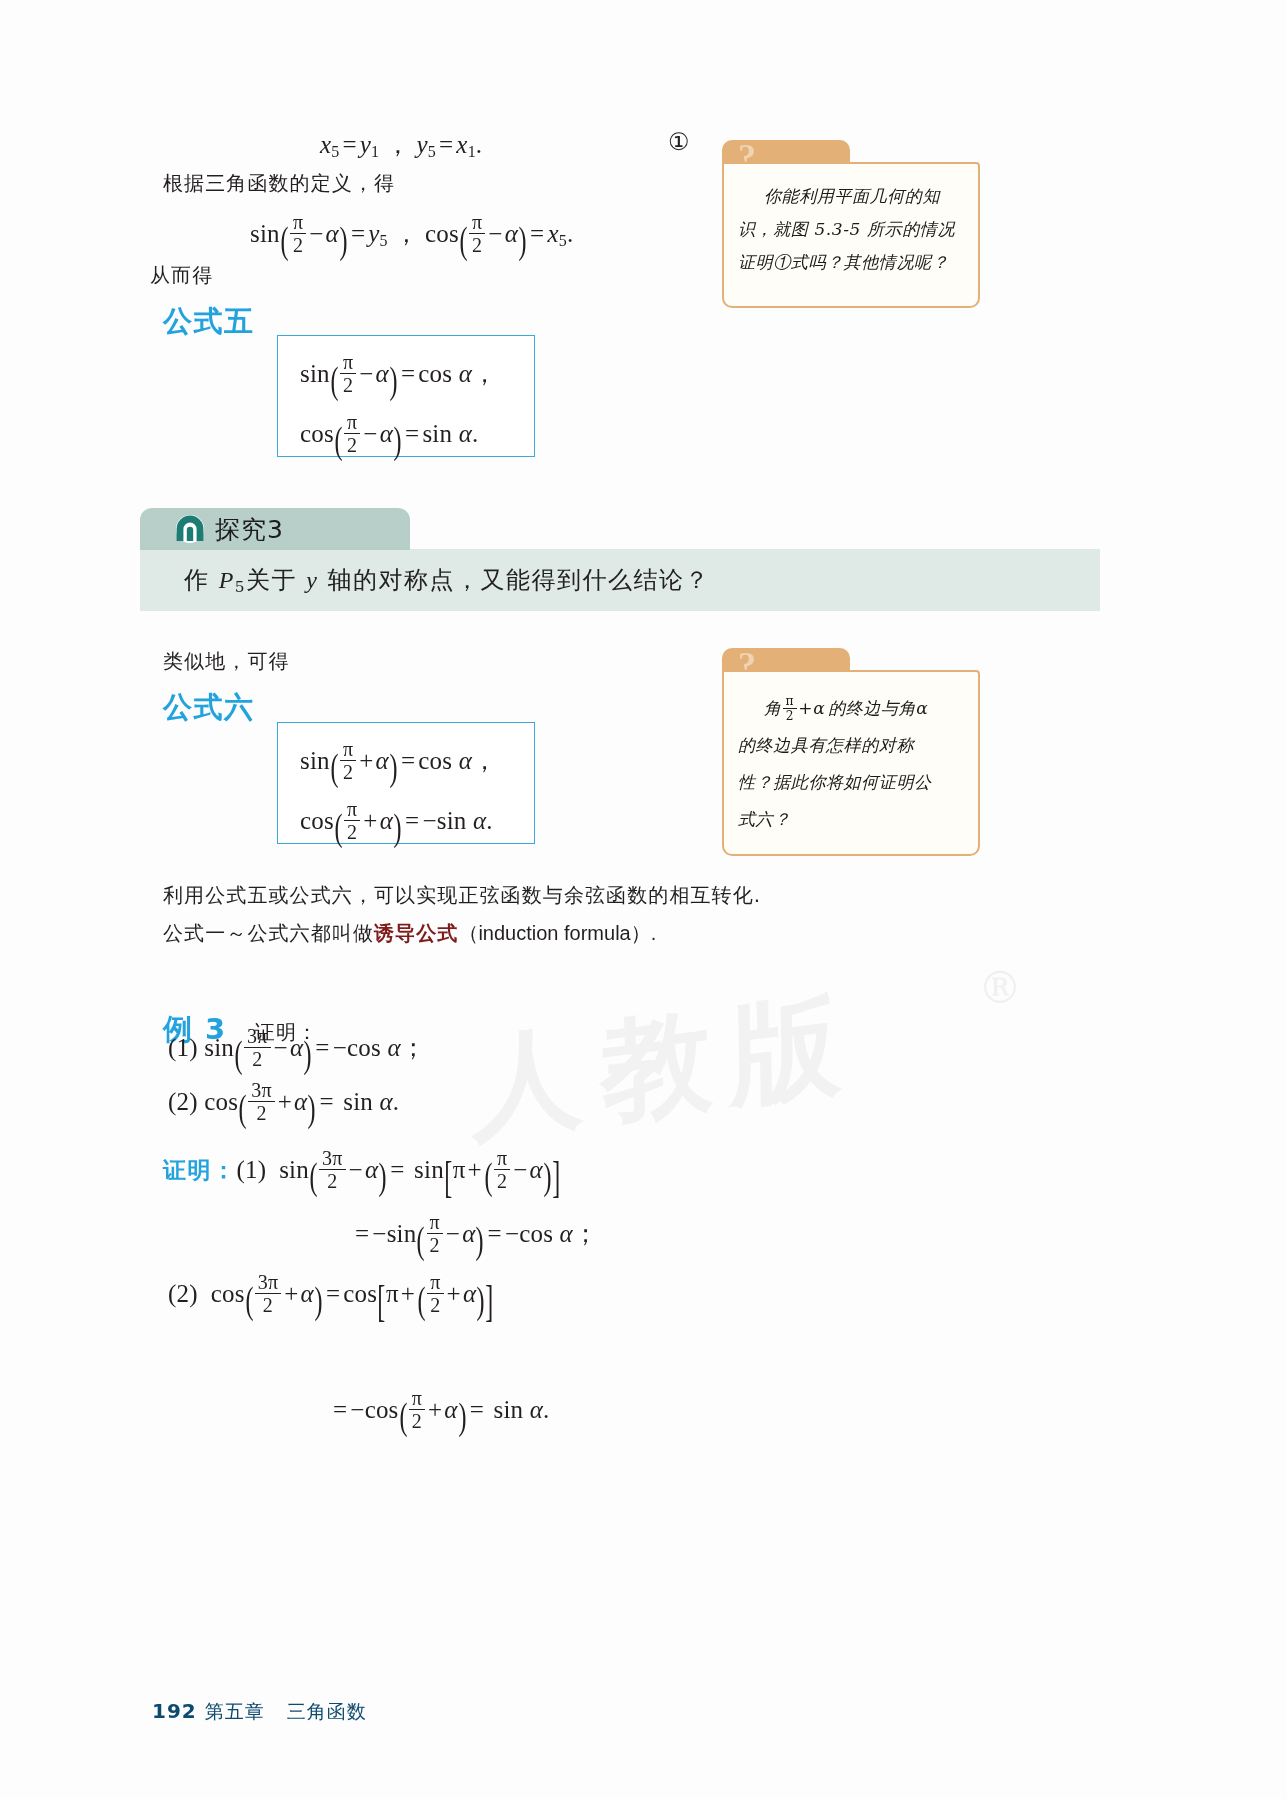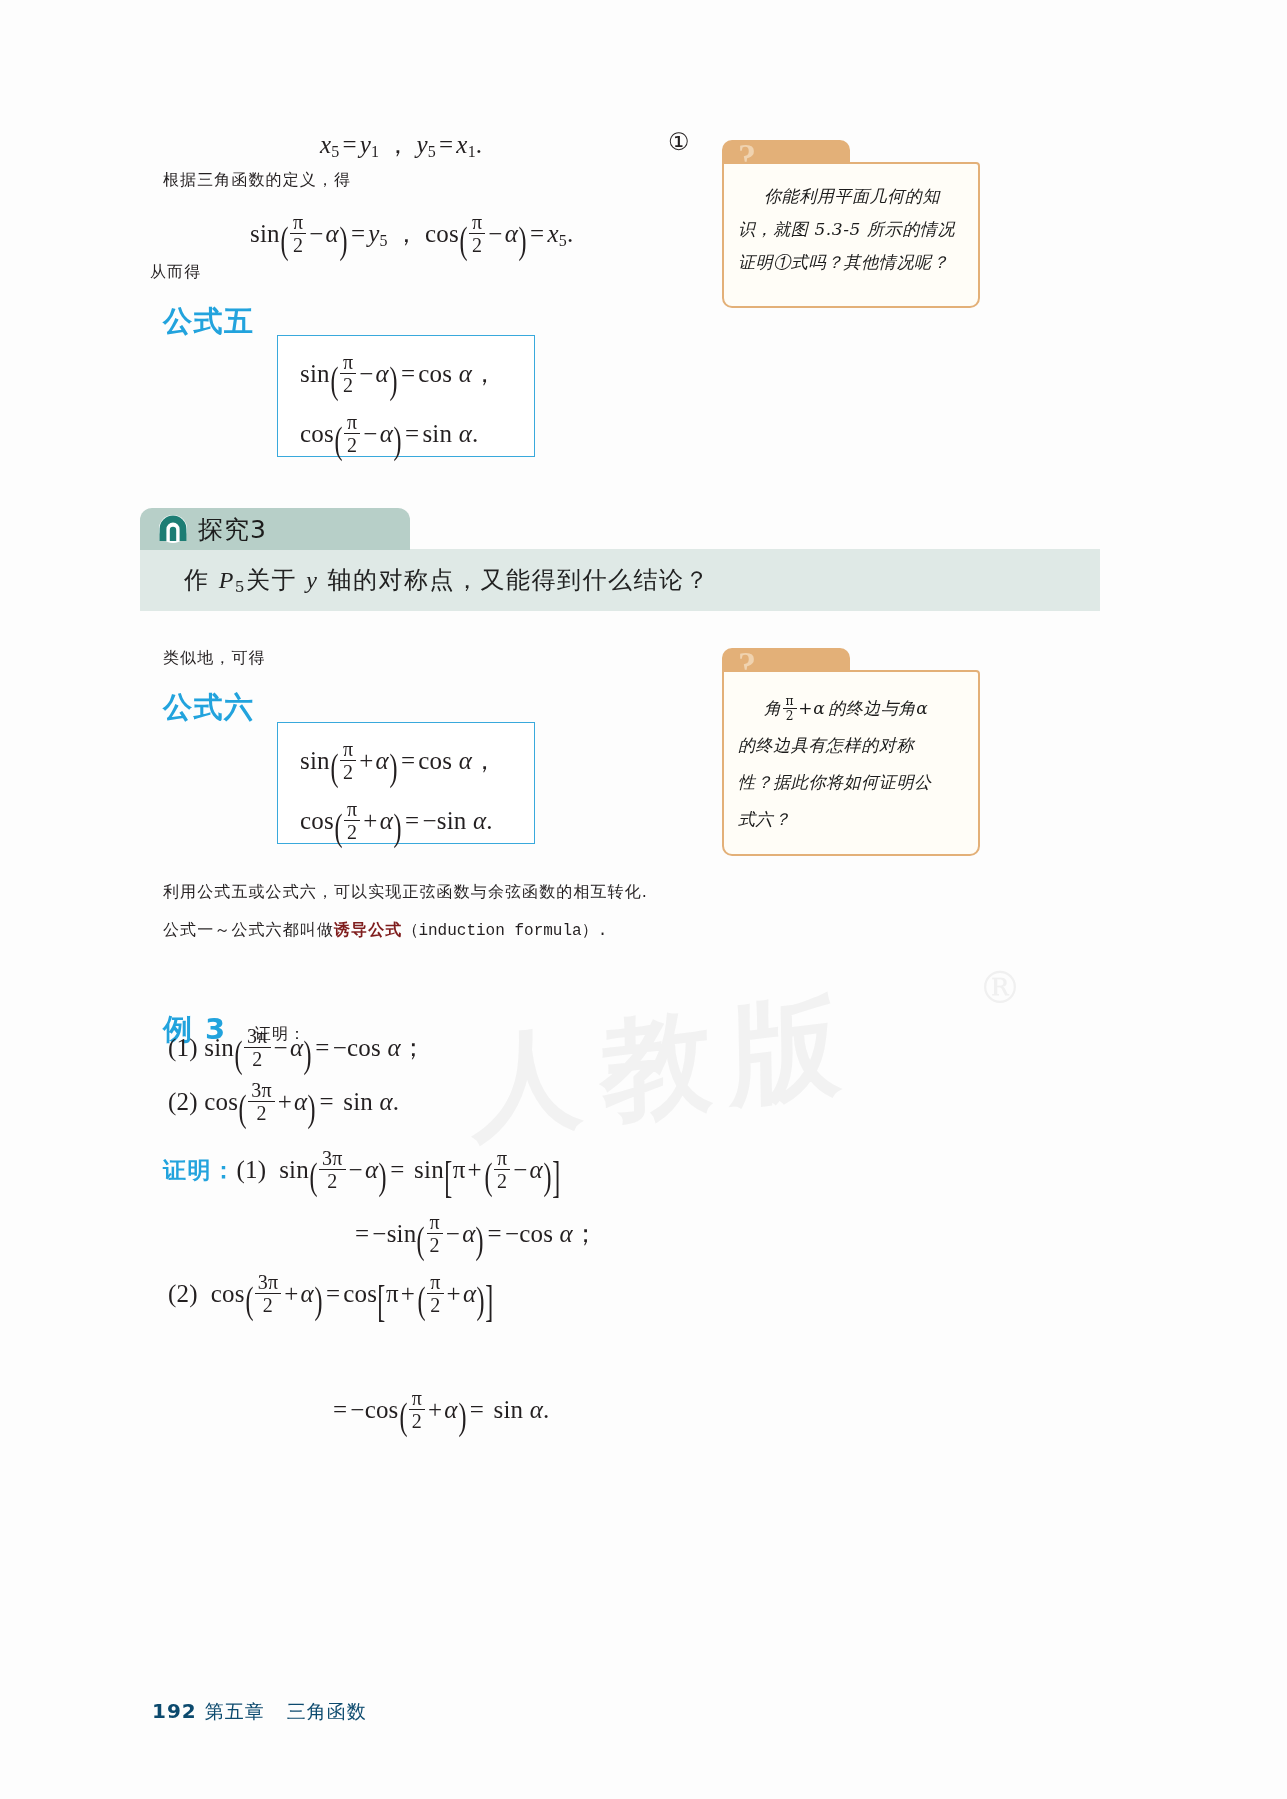--- a/index.html
+++ b/index.html
@@ -65,21 +65,21 @@
   .sub {
     font-size: 0.64em;
     vertical-align: -0.28em;
     font-style: normal;
   }
   .eq { padding: 0 3px; }
 
   
   .cn {
     font-family: "DejaVu Sans", "Liberation Sans", sans-serif;
-    font-size: 16px;
+    font-size: 20px;
     color: #231f20;
     letter-spacing: 1.1px;
   }
 
   .abs { position: absolute; }
 
   
   .formula-box {
     border: 1.6px solid #39a9dc;
     background: #ffffff;
@@ -95,21 +95,21 @@
   }
 
   
   .explore-wrap { position: absolute; }
   .explore-tab {
     height: 42px;
     background: #b7cfc8;
     border-radius: 12px 12px 0 0;
     display: flex;
     align-items: center;
-    padding-left: 18px;
+    padding-left: 35px;
     box-sizing: border-box;
     width: 270px;
     position: relative;
     z-index: 2;
   }
   .explore-tab .title {
     font-family: "DejaVu Sans", "Liberation Sans", sans-serif;
     font-size: 25px;
     color: #1c1c1c;
     letter-spacing: 1px;
@@ -298,21 +298,21 @@
         <div>的终边具有怎样的对称</div>
         <div>性？据此你将如何证明公</div>
         <div>式六？</div>
       </div>
     </div>
   </div>
 
   <div class="abs cn" style="left:163px; top:882px;">利用公式五或公式六，可以实现正弦函数与余弦函数的相互转化.</div>
 
   <div class="abs cn" style="left:163px; top:920px; white-space:nowrap;">
-    <span>公式一～公式六都叫做</span><span style="color:#7f1d1d; font-weight:bold;">诱导公式</span><span style="font-family:Liberation Mono, monospace; letter-spacing:0;">（induction formula）.</span>
+    <span>公式一～公式六都叫做</span><span style="color:#7f1d1d; font-weight:bold;">诱导公式</span><span style="font-family:Liberation Sans, sans-serif; letter-spacing:0;">（induction formula）.</span>
   </div>
 
   <div class="watermark">
     <div class="wm-text">人教版</div>
     <div class="wm-r">®</div>
   </div>
 
   <div class="abs" style="left:163px; top:1010px; white-space:nowrap;">
     <span class="label-blue">例 3</span>
     <span class="cn" style="margin-left:24px;">证明：</span>

